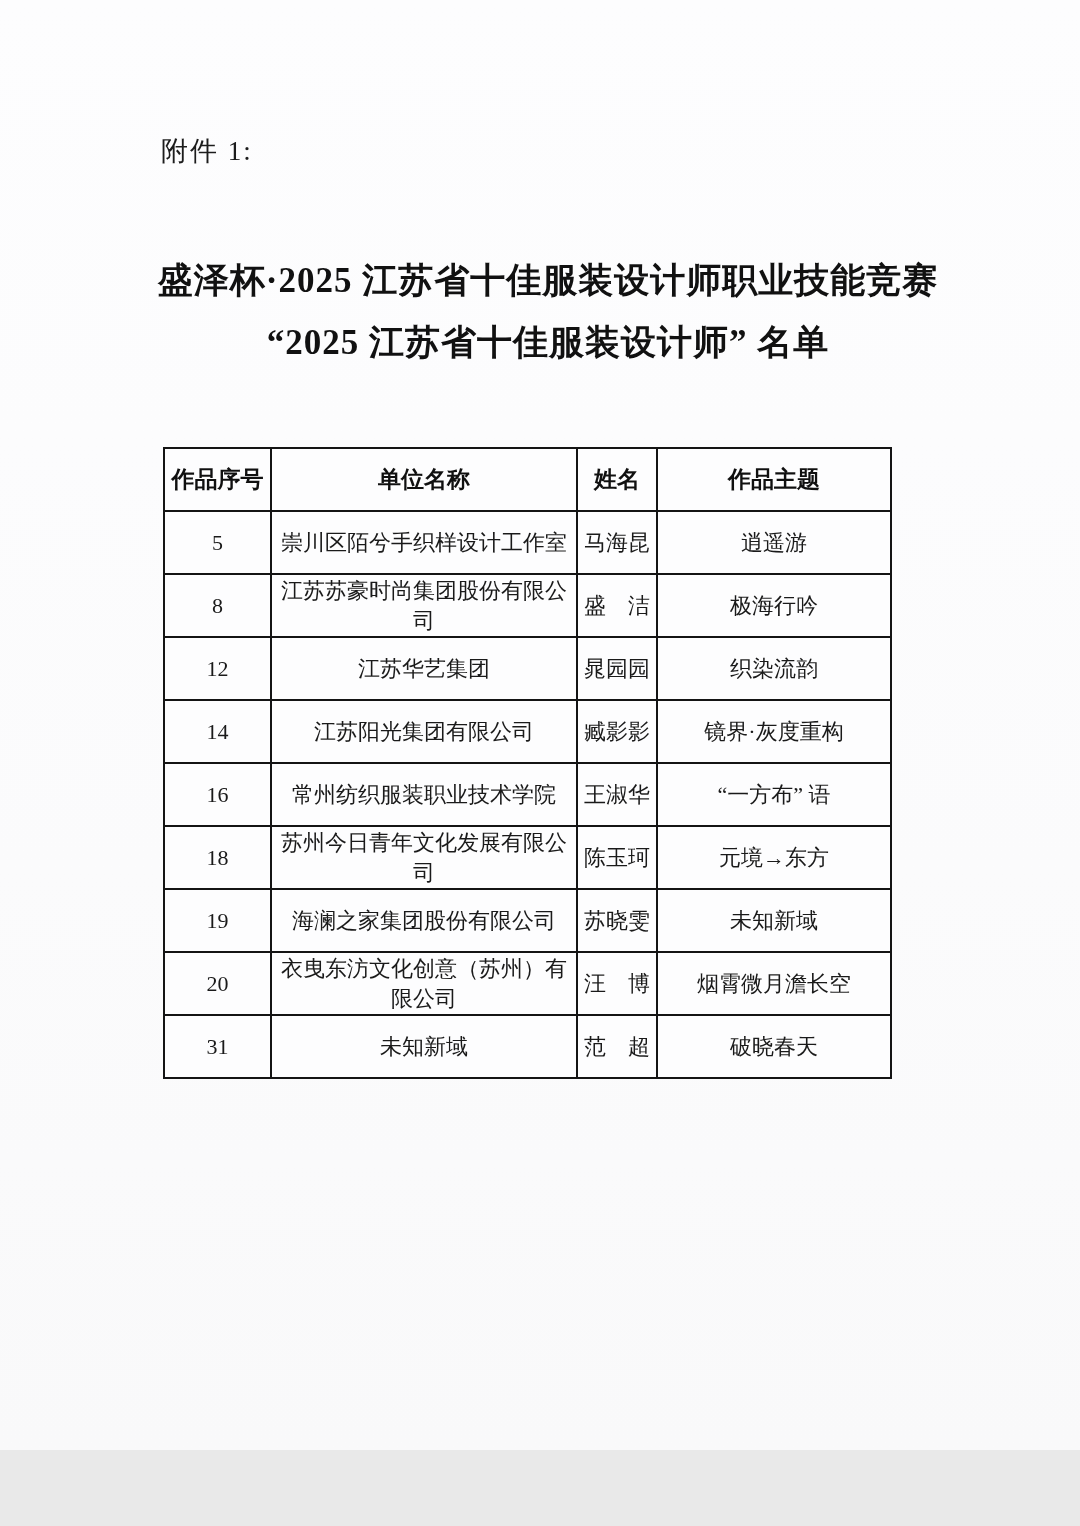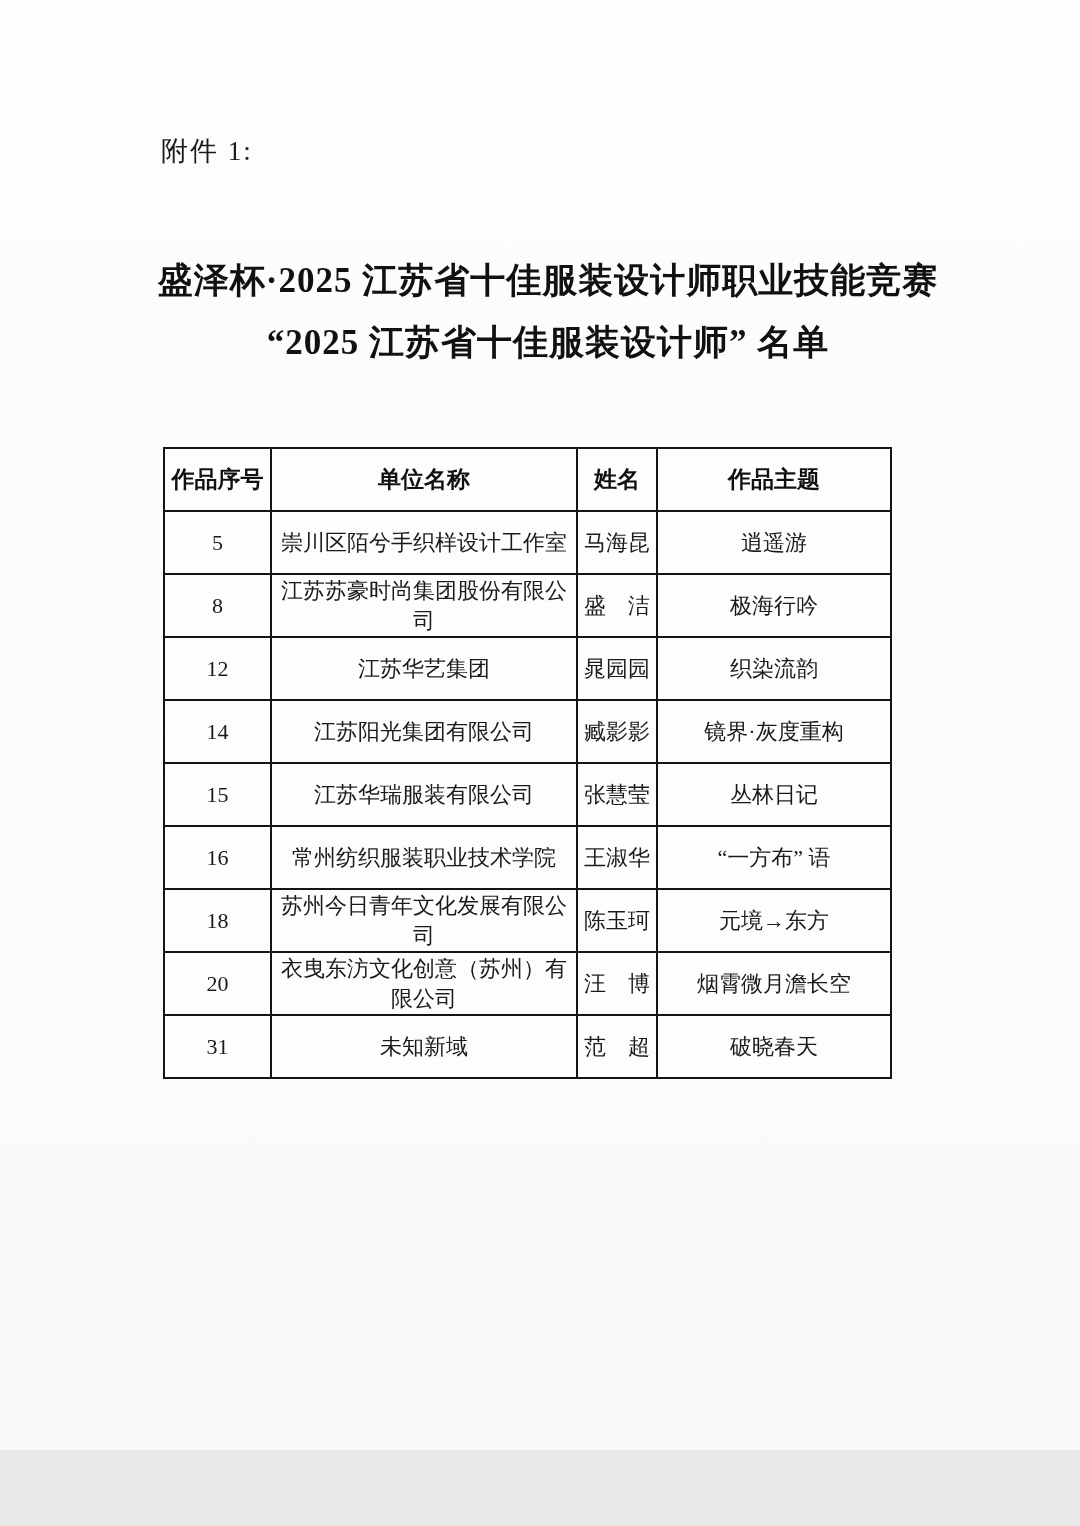--- a/index.html
+++ b/index.html
@@ -125,36 +125,36 @@
         <td>晁园园</td>
         <td>织染流韵</td>
       </tr>
       <tr>
         <td>14</td>
         <td>江苏阳光集团有限公司</td>
         <td>臧影影</td>
         <td>镜界·灰度重构</td>
       </tr>
       <tr>
-        <td>15</td>
-        <td>江苏华瑞服装有限公司</td>
-        <td>张慧莹</td>
-        <td>丛林日记</td>
-      </tr>
-      <tr>
         <td>16</td>
         <td>常州纺织服装职业技术学院</td>
         <td>王淑华</td>
         <td>“一方布” 语</td>
       </tr>
       <tr>
         <td>18</td>
         <td>苏州今日青年文化发展有限公司</td>
         <td>陈玉珂</td>
         <td>元境→东方</td>
+      </tr>
+      <tr>
+        <td>19</td>
+        <td>海澜之家集团股份有限公司</td>
+        <td>苏晓雯</td>
+        <td>未知新域</td>
       </tr>
       <tr>
         <td>20</td>
         <td>衣曳东汸文化创意（苏州）有限公司</td>
         <td>汪　博</td>
         <td>烟霄微月澹长空</td>
       </tr>
       <tr>
         <td>31</td>
         <td>未知新域</td>

